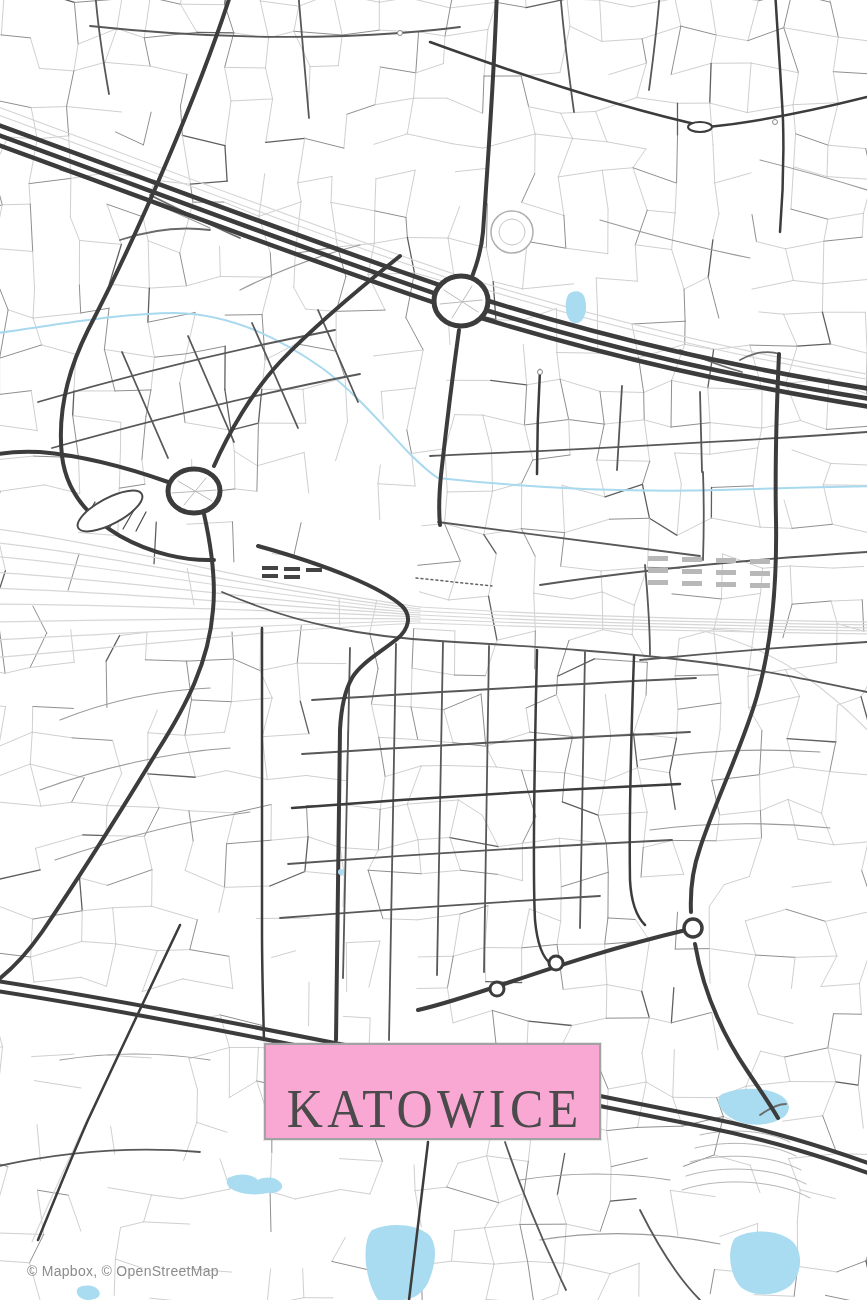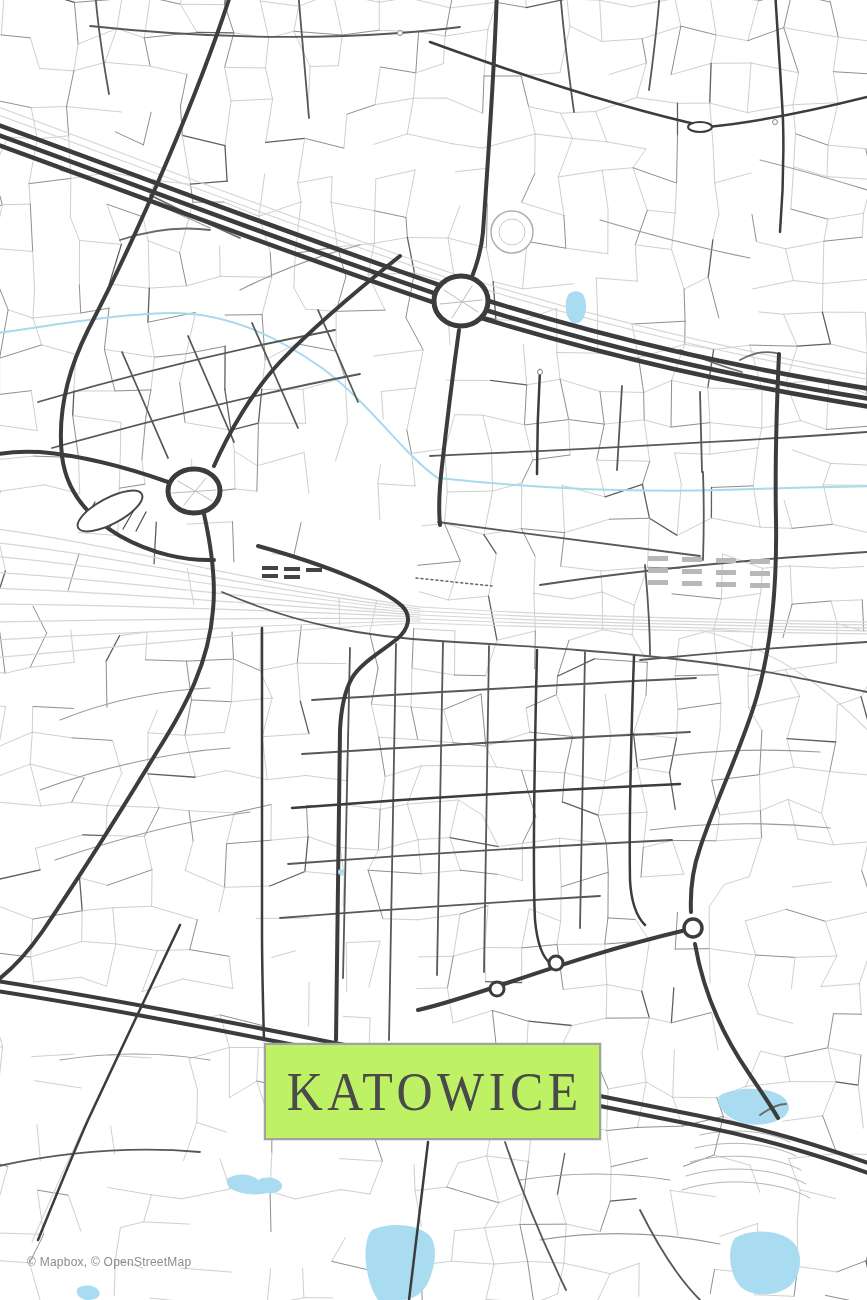--- a/index.html
+++ b/index.html
@@ -9,39 +9,39 @@
     overflow:hidden;
     background:#ffffff;
     font-family:"Liberation Sans", sans-serif;
   }
   .map-canvas{position:absolute;inset:0;}
   .map-canvas svg{display:block;width:867px;height:1300px;}
   .title-box{
     position:absolute;
     left:264px;top:1043px;
     width:337px;height:97px;
-    background:#bef264;
+    background:#f9a8d4;
     border:2px solid #a2a2a2;
     box-sizing:border-box;
-    display:flex;align-items:center;justify-content:center;
+    display:flex;align-items:flex-end;justify-content:center;
     box-shadow:0 0 0 1px rgba(160,160,160,0.25);
   }
   .title-text{
     font-family:"Liberation Serif", serif;
     font-size:50px;
     letter-spacing:0.09em;
     margin-right:-0.09em;
     color:#4a4a4a;
     white-space:nowrap;
     transform:scale(1,1.08);
   }
   .attribution{
     position:absolute;
-    left:27px;bottom:31px;
-    font-size:12px;
+    left:27px;bottom:21px;
+    font-size:14px;
     color:#8c8c8c;
     letter-spacing:0.02em;
   }
 </style>
 </head>
 <body>
 
 <div class="poster">
 
   <div class="map-canvas">

